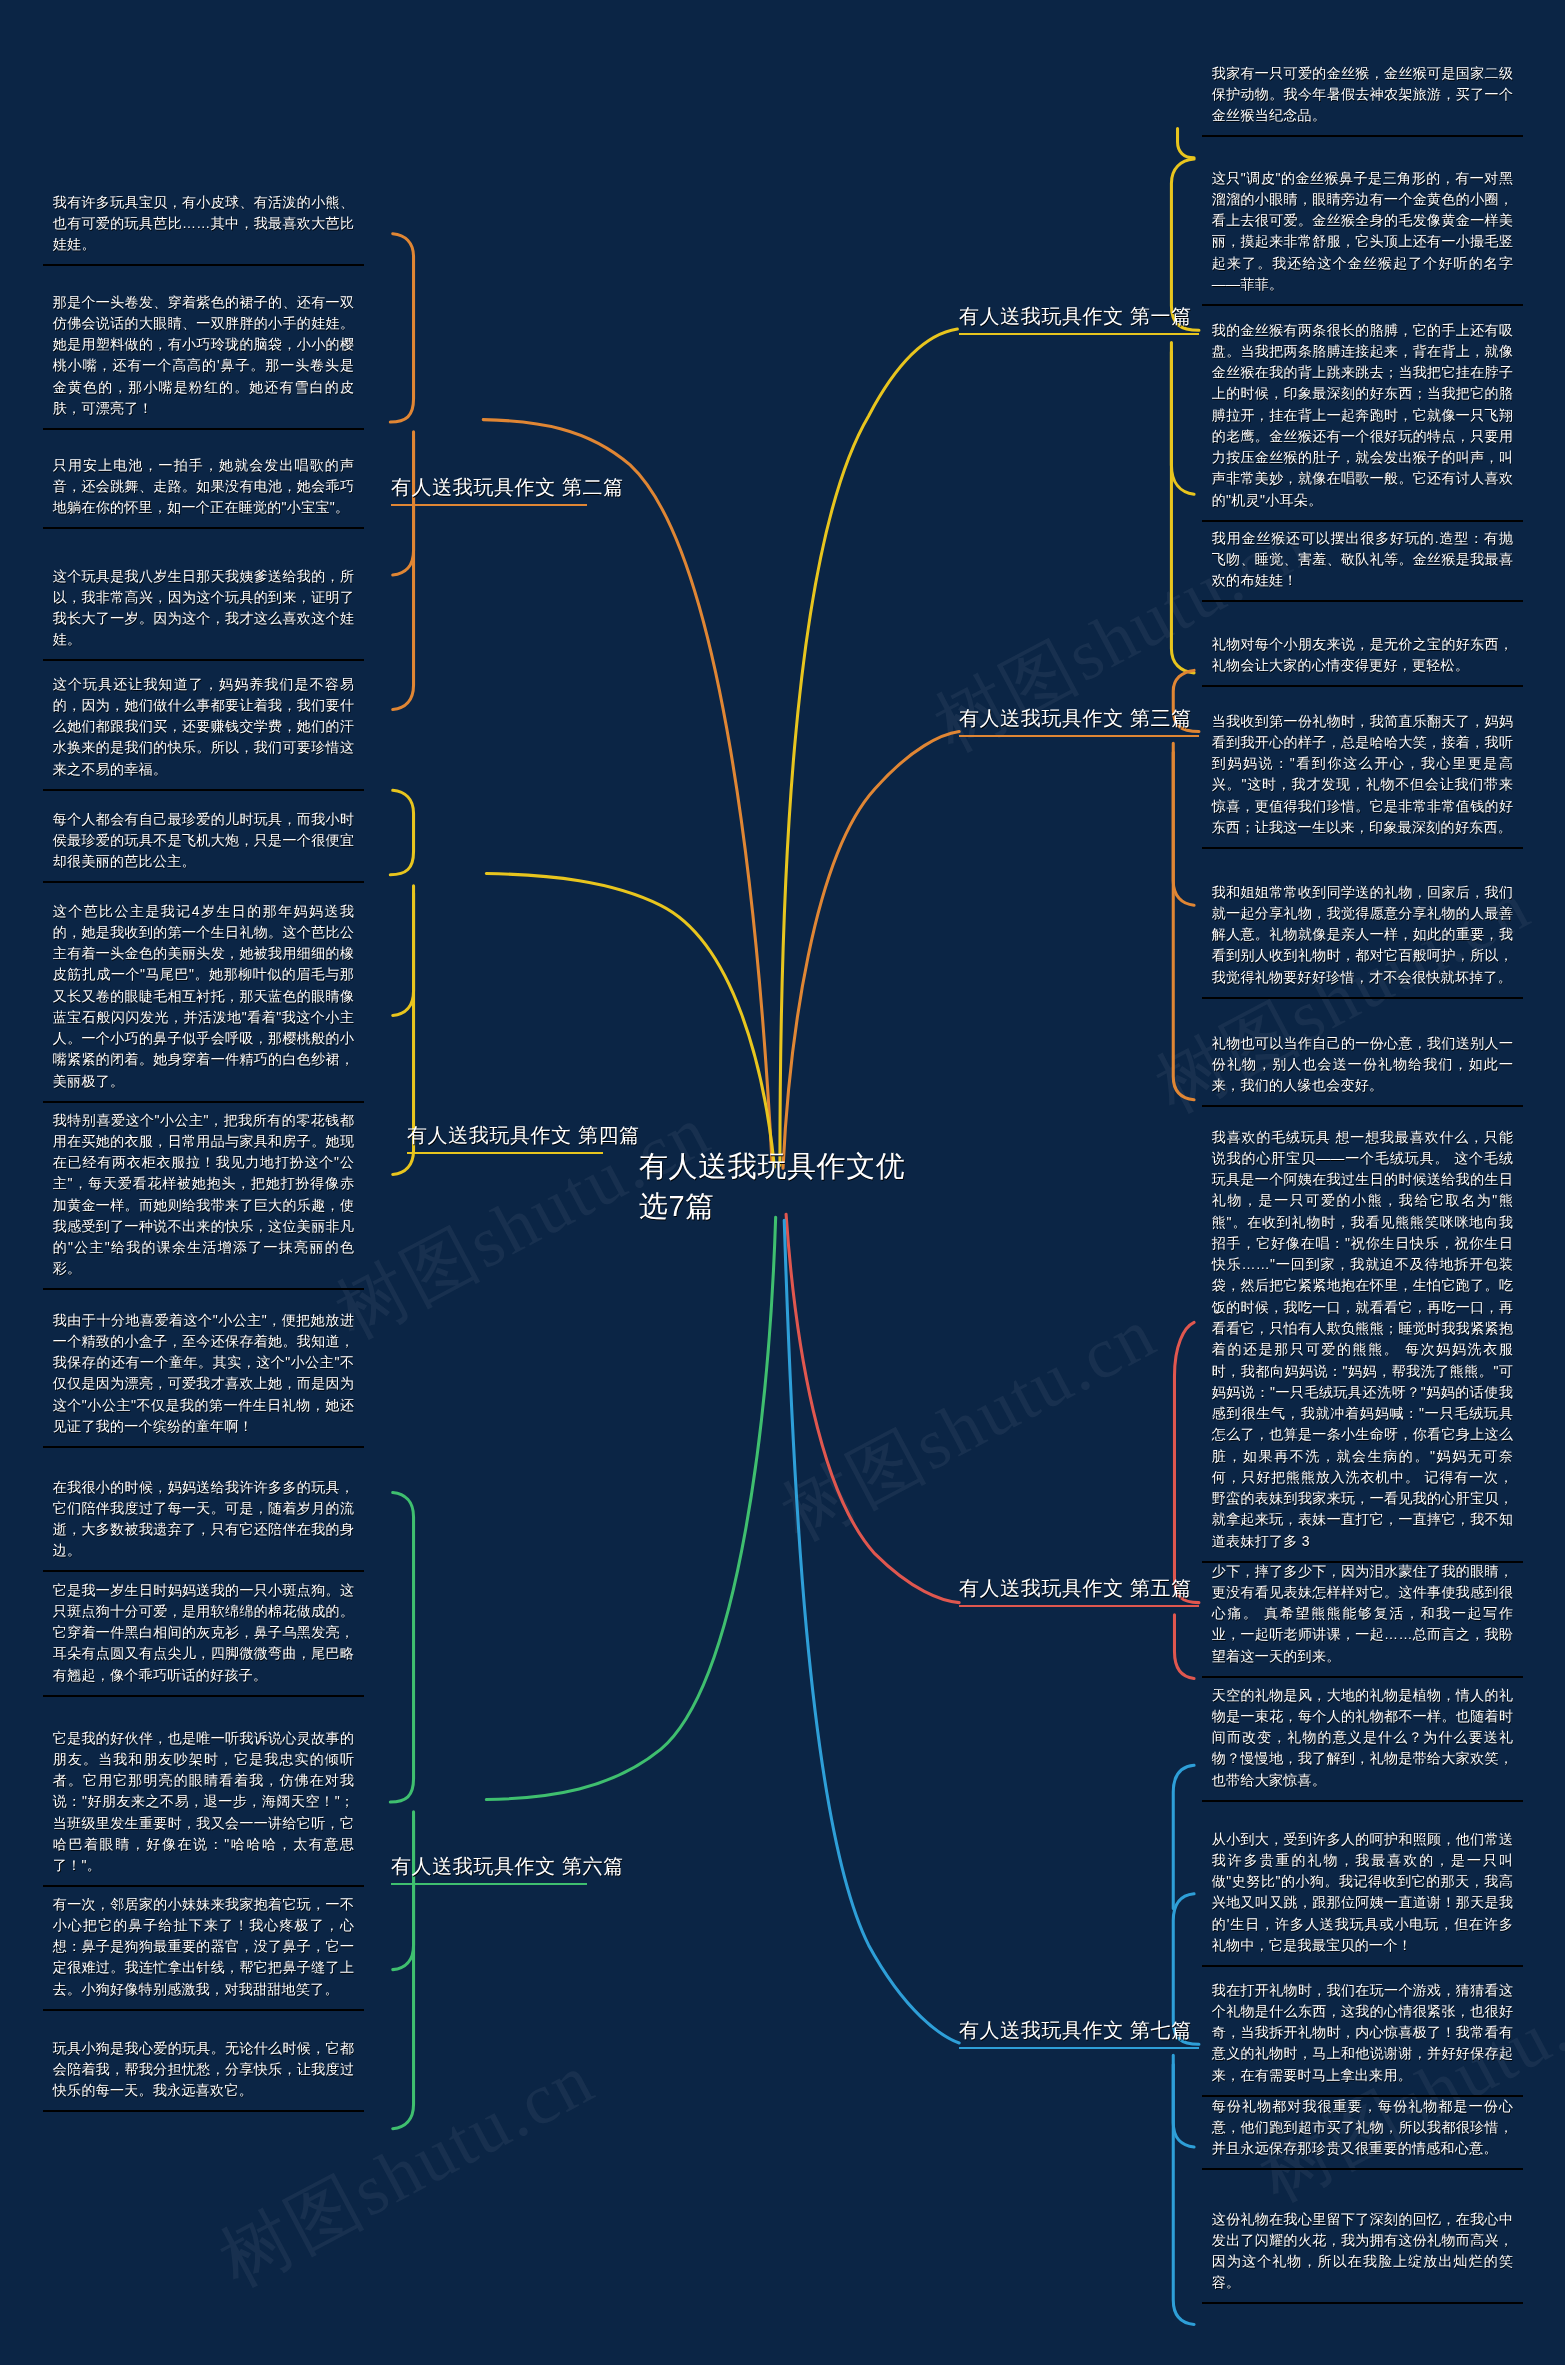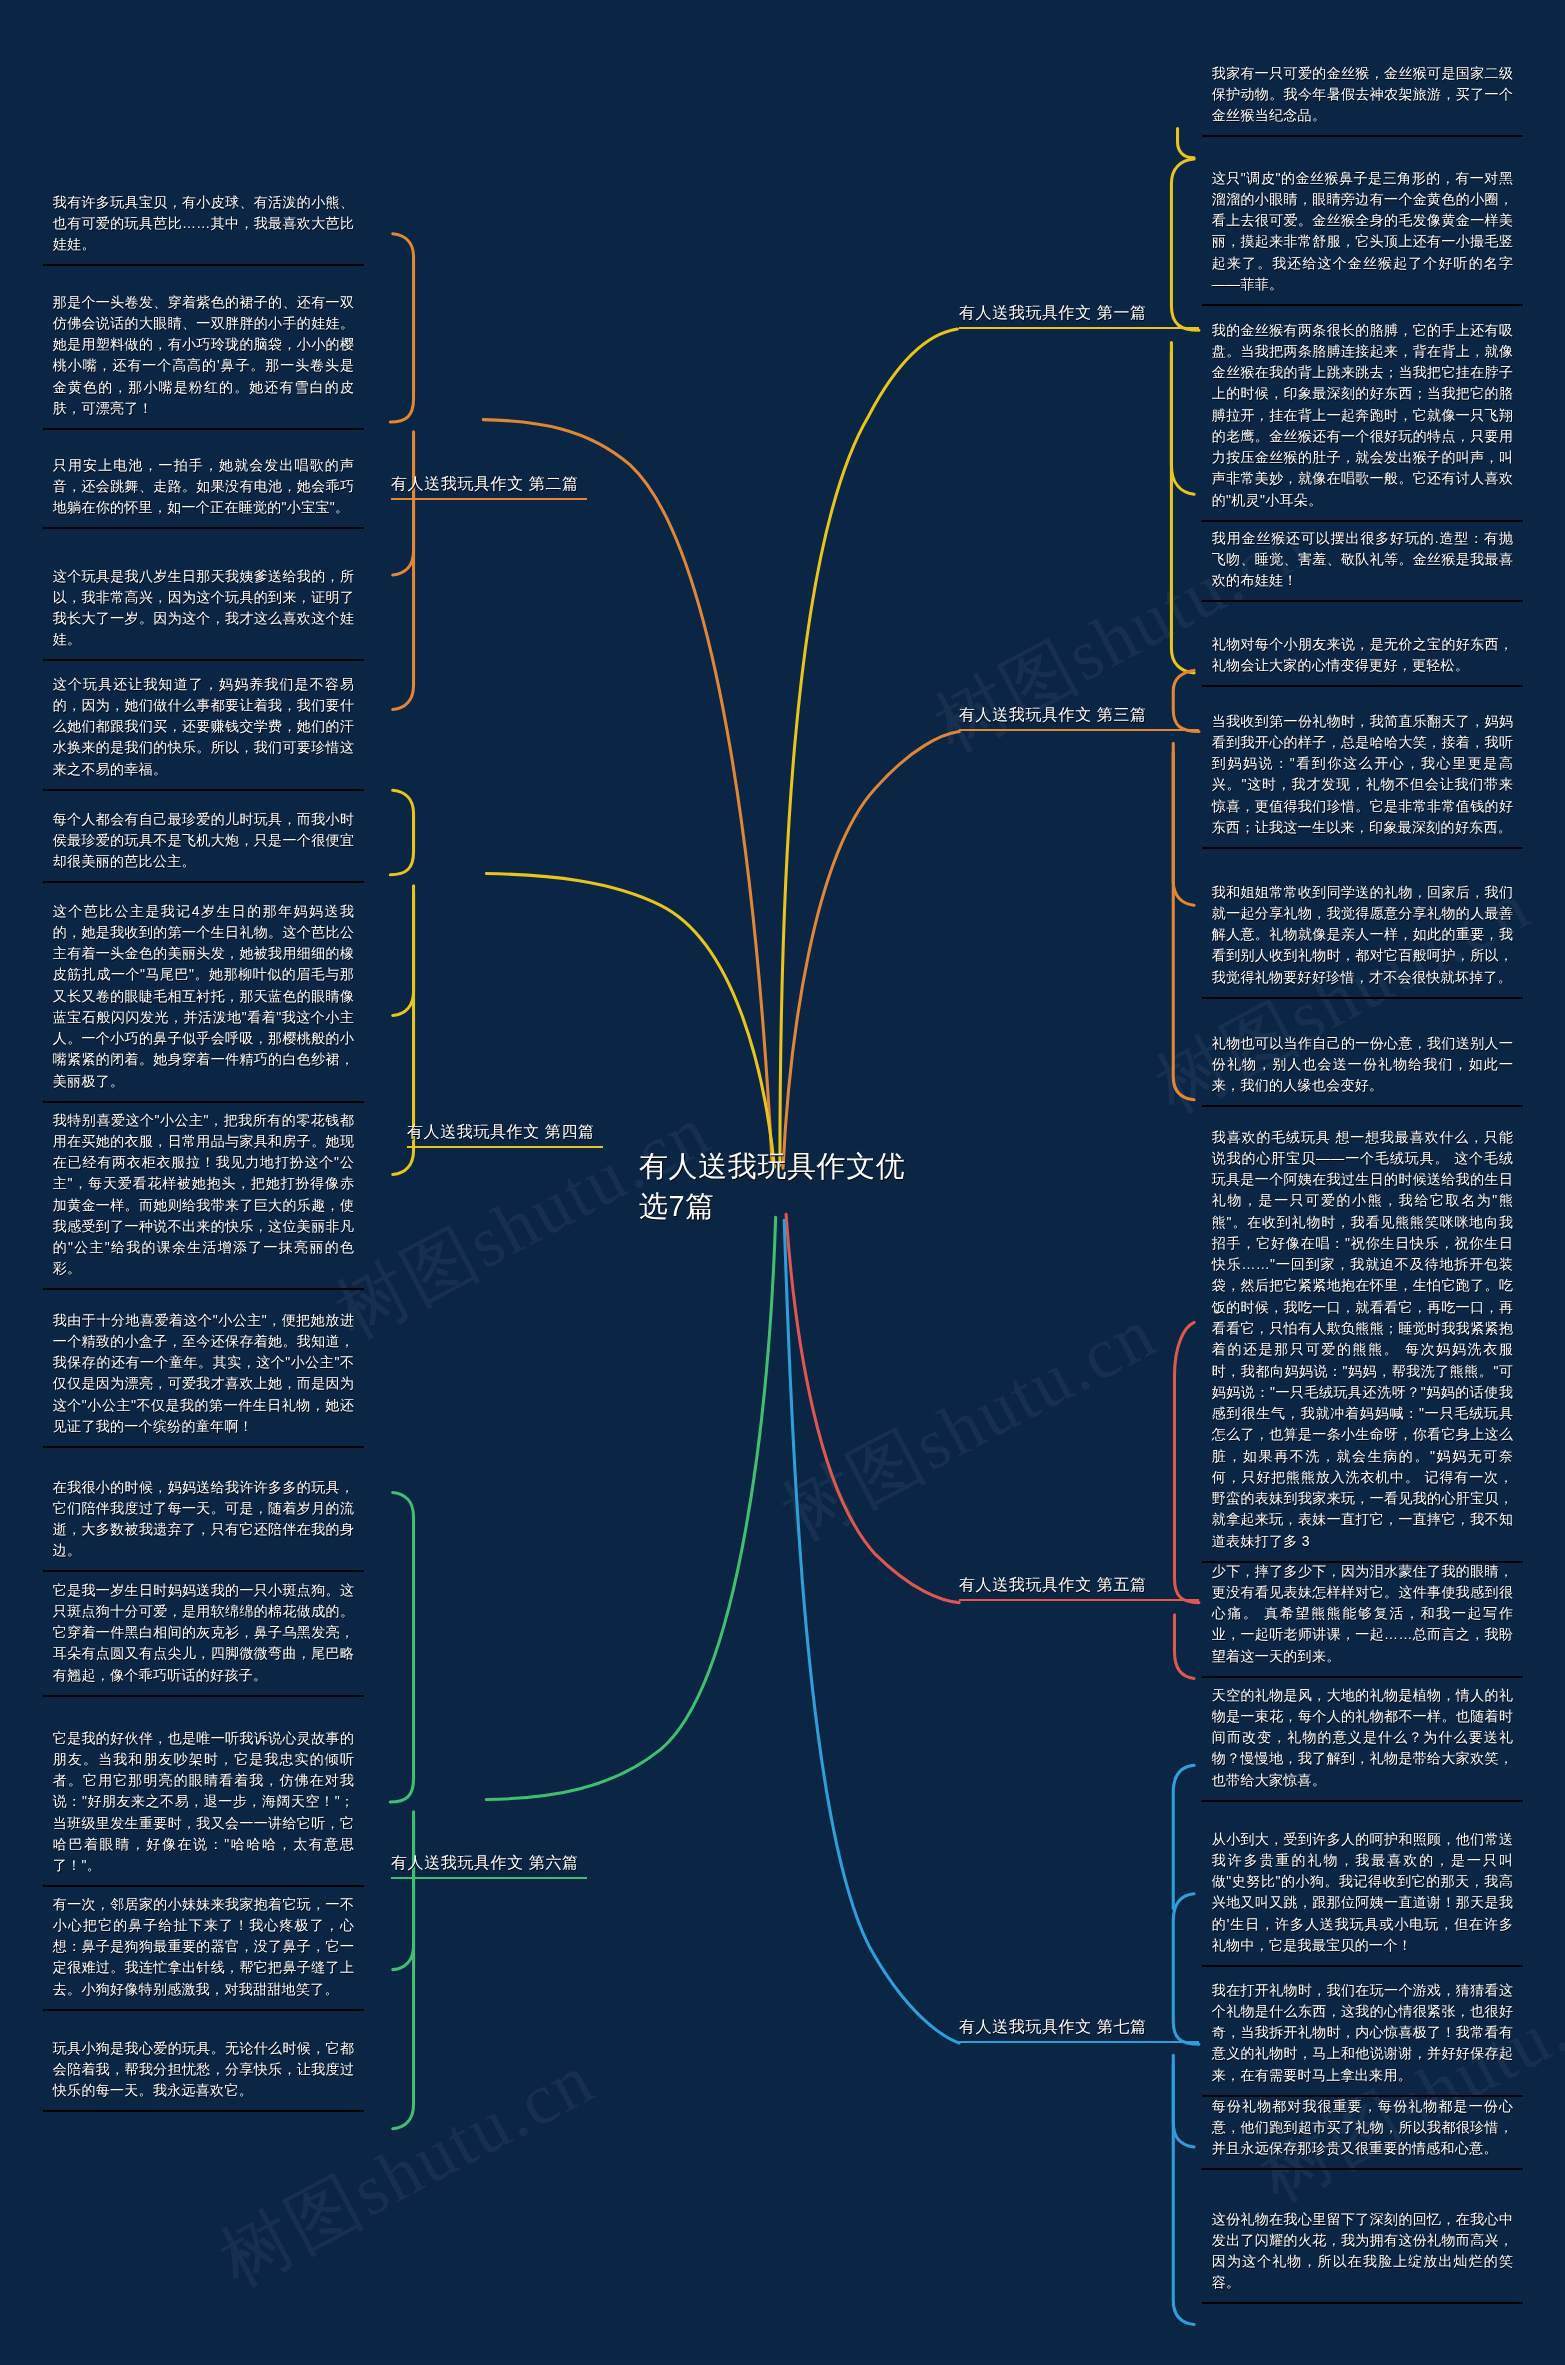--- a/index.html
+++ b/index.html
@@ -41,21 +41,21 @@
     display:flex; align-items:center; justify-content:center;
     font-size:29px; font-weight:400;
     color:#ffffff;
     text-shadow:0.6px 0.6px 0 #000;
     letter-spacing:0.6px;
   }
 
   
   .branch-label{
     position:absolute;
-    font-size:16px;
+    font-size:20px;
     color:#ffffff;
     white-space:nowrap;
     text-shadow:0.6px 0.6px 0 #000;
     padding-bottom:4.9px;
     letter-spacing:0.6px;
   }
   .branch-label.right{ text-align:left; }
   .branch-label.left { text-align:left; }
 
   

